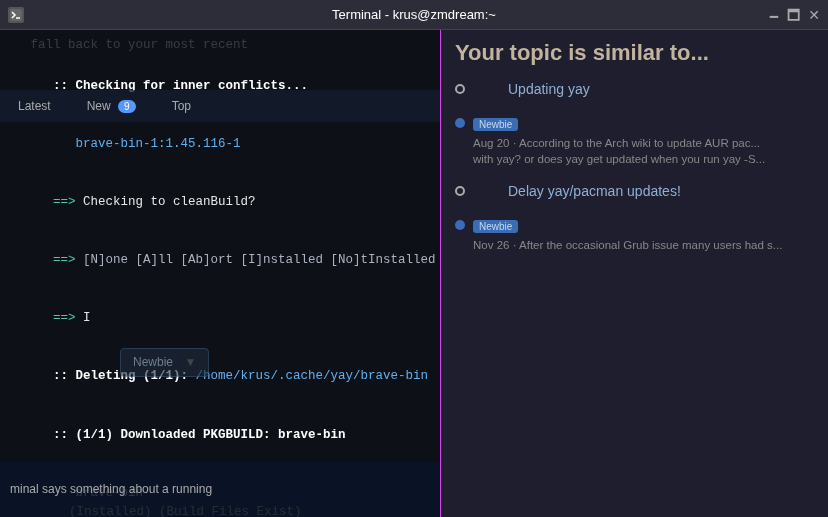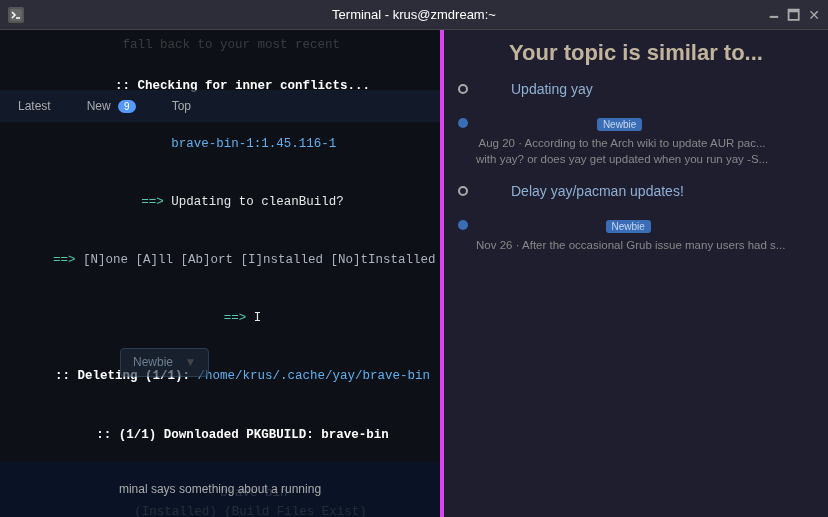--- a/index.html
+++ b/index.html
@@ -55,21 +55,20 @@
       font-size: 14px;
       cursor: pointer;
       font-family: sans-serif;
       line-height: 1;
     }
 
     
     .main-container {
       display: flex;
       height: calc(517px - 30px);
-      text-align: center;
     }
 
     
     .terminal-panel {
       width: 440px;
       background: #0d1117;
       color: #e6e6e6;
       font-size: 12.5px;
       line-height: 1.55;
       padding: 6px 8px;
@@ -115,21 +114,21 @@
     .c-installed { color: #98c379; }
     .c-path { color: #61afef; }
     .c-arrow { color: #4ec9b0; }
 
     
     .sidebar-panel {
       flex: 1;
       background: #1e1e2e;
       padding: 10px 14px;
       overflow: hidden;
-      border-left: 4px solid #d946ef;
+      border-left: 1px solid #d946ef;
     }
 
     .sidebar-title {
       font-family: sans-serif;
       font-size: 22px;
       font-weight: bold;
       color: #d4c5a9;
       margin-bottom: 14px;
       opacity: 0.9;
     }
@@ -233,21 +232,21 @@
       <div class="overlay-tab">
         <span>New</span>
         <span class="overlay-tab-badge">9</span>
       </div>
       <div class="overlay-tab">
         <span>Top</span>
       </div>
     </div>
 
     <div class="line">
-      <span class="c-arrow">==&gt; </span><span class="c-bright">Updating to cleanBuild?</span>
+      <span class="c-arrow">==&gt; </span><span class="c-bright">Checking to cleanBuild?</span>
     </div>
     <div class="line">
       <span class="c-arrow">==&gt; </span><span class="c-white">[N]one [A]ll [Ab]ort [I]nstalled [No]tInstalled or (1 2 3, 1-3, ^4)</span>
     </div>
     <div class="line">
       <span class="c-arrow">==&gt; </span><span class="c-bright">I</span>
     </div>
     <div class="line">
       <span class="c-bold">:: Deleting (1/1): </span><span class="c-path">/home/krus/.cache/yay/brave-bin</span>
     </div>

